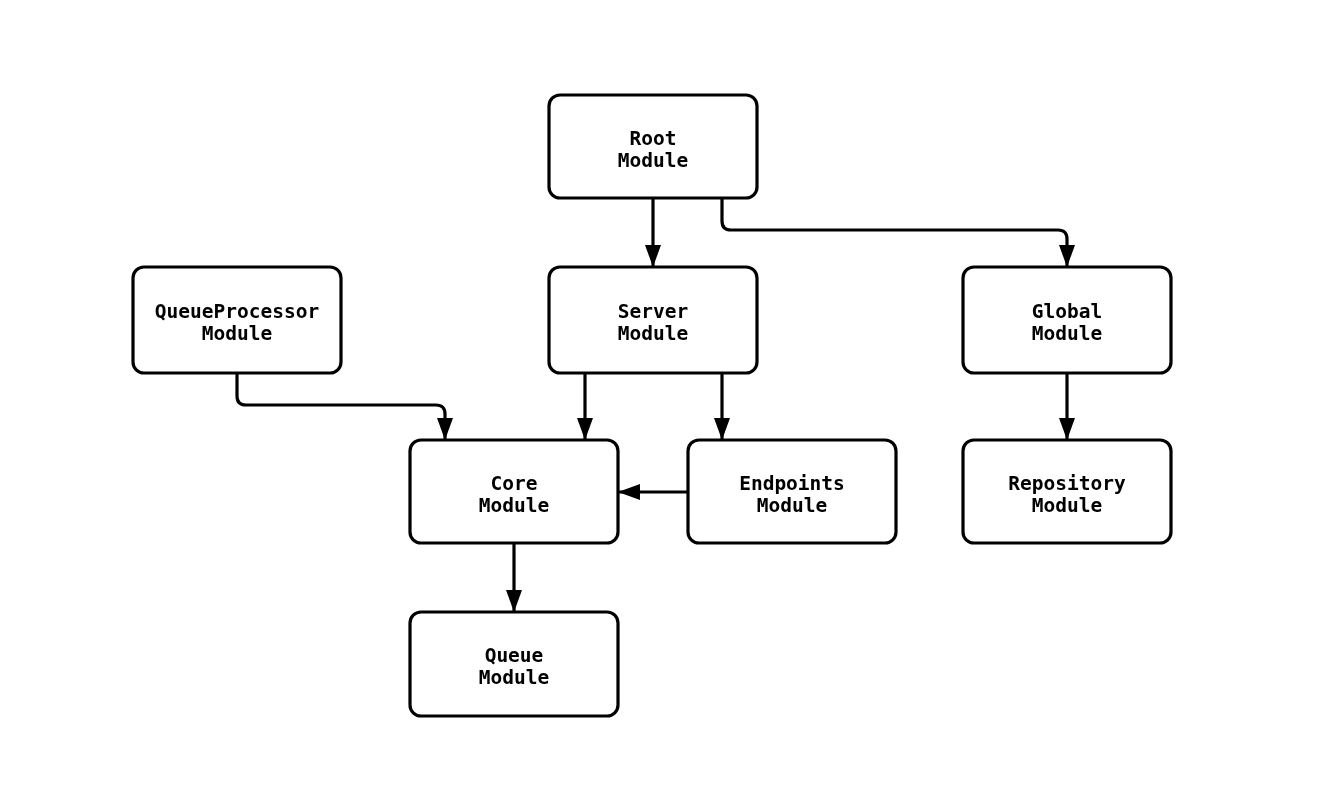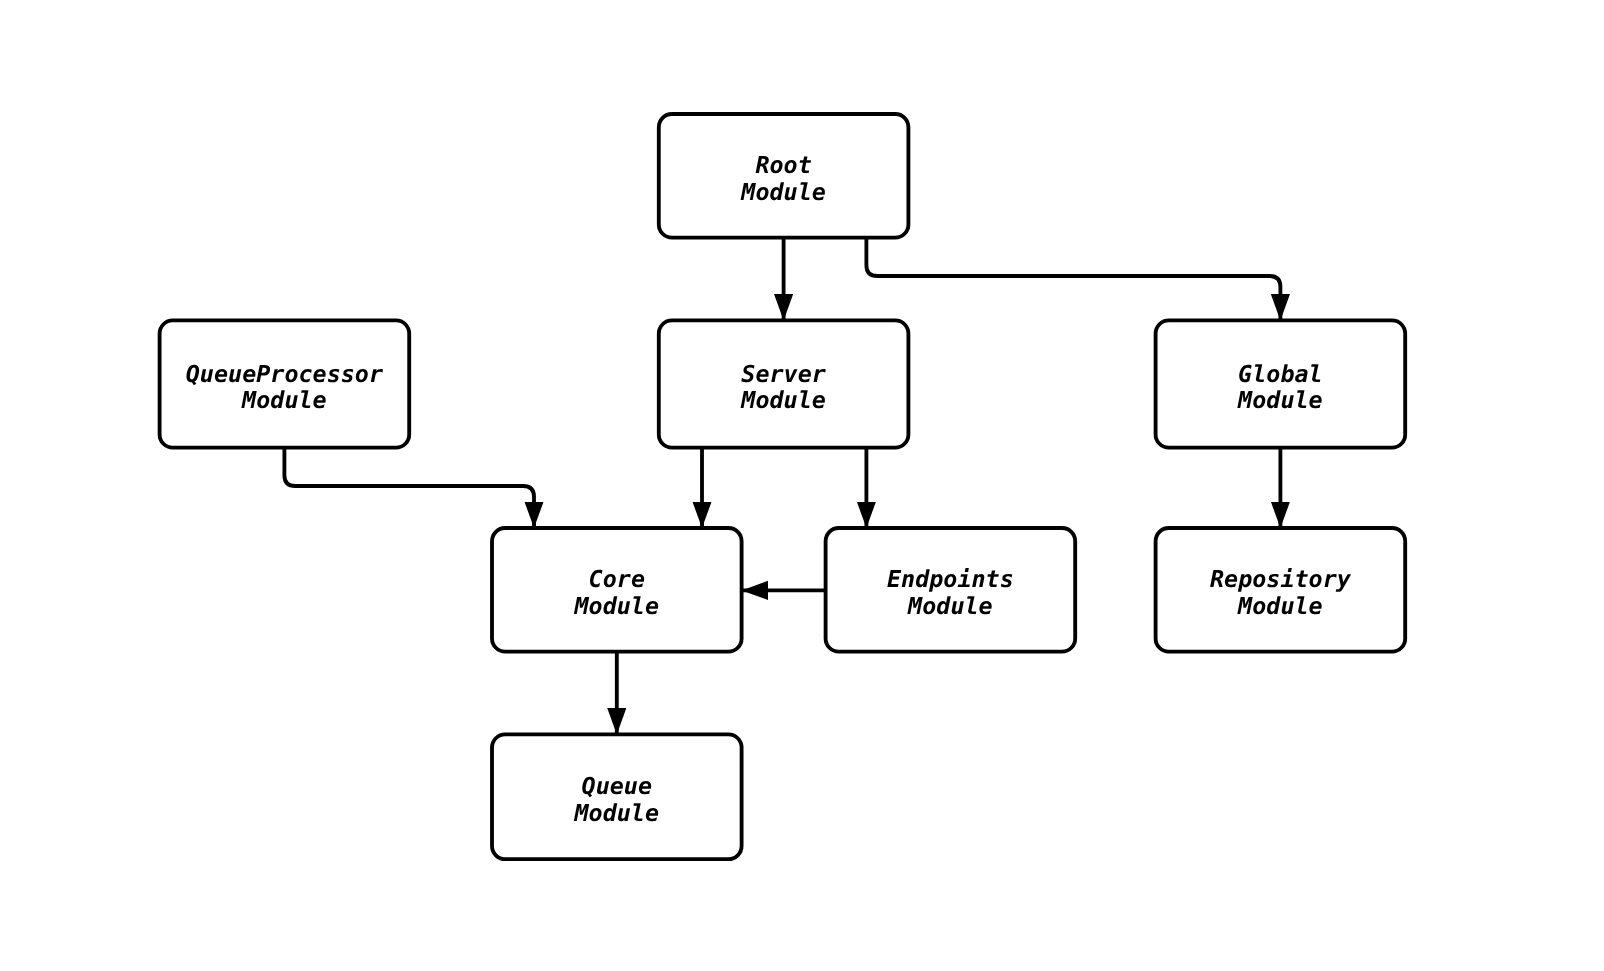--- a/index.html
+++ b/index.html
@@ -6,21 +6,20 @@
     margin: 0;
     padding: 0;
     background: #ffffff;
   }
   .canvas {
     position: relative;
     width: 1337px;
     height: 809px;
     background: #ffffff;
     overflow: hidden;
-    font-style: italic;
   }
   svg {
     display: block;
   }
   .node-rect {
     fill: #ffffff;
     stroke: #000000;
     stroke-width: 3.2;
   }
   .node-label {

